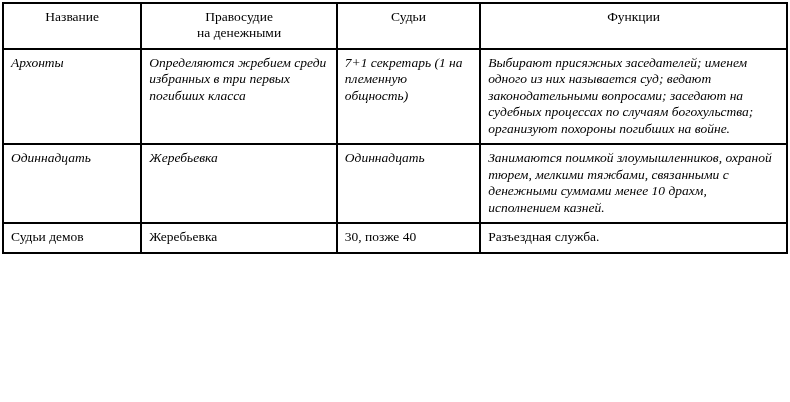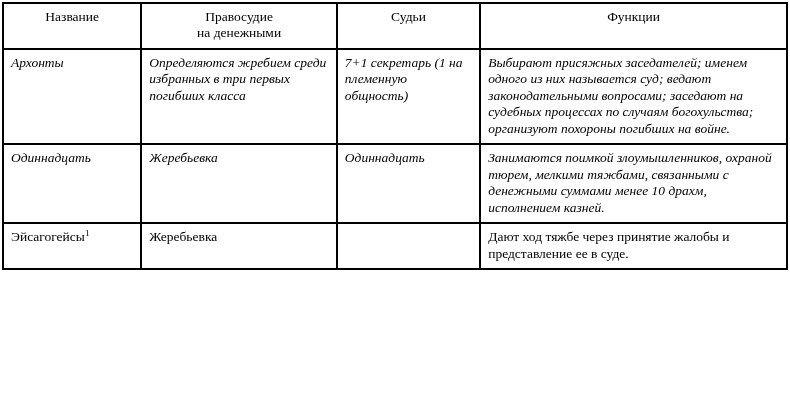--- a/index.html
+++ b/index.html
@@ -92,20 +92,20 @@
         <td>7+1 секретарь (1 на племенную общность)</td>
         <td>Выбирают присяжных заседателей; именем одного из них называется суд; ведают законодательными вопросами; заседают на судебных процессах по случаям богохульства; организуют похороны погибших на войне.</td>
       </tr>
       <tr class="tall">
         <td>Одиннадцать</td>
         <td>Жеребьевка</td>
         <td>Одиннадцать</td>
         <td>Занимаются поимкой злоумышленников, охраной тюрем, мелкими тяжбами, связанными с денежными суммами менее 10 драхм, исполнением казней.</td>
       </tr>
       <tr>
-        <td><span>Эйсагогейсы</span><sup>1</sup></td>
+        <td>Судьи демов</td>
         <td>Жеребьевка</td>
-        <td></td>
-        <td>Дают ход тяжбе через принятие жалобы и представление ее в суде.</td>
+        <td>30, позже 40</td>
+        <td>Разъездная служба.</td>
       </tr>
     </tbody>
   </table>
 </div>
 
 </body></html>

